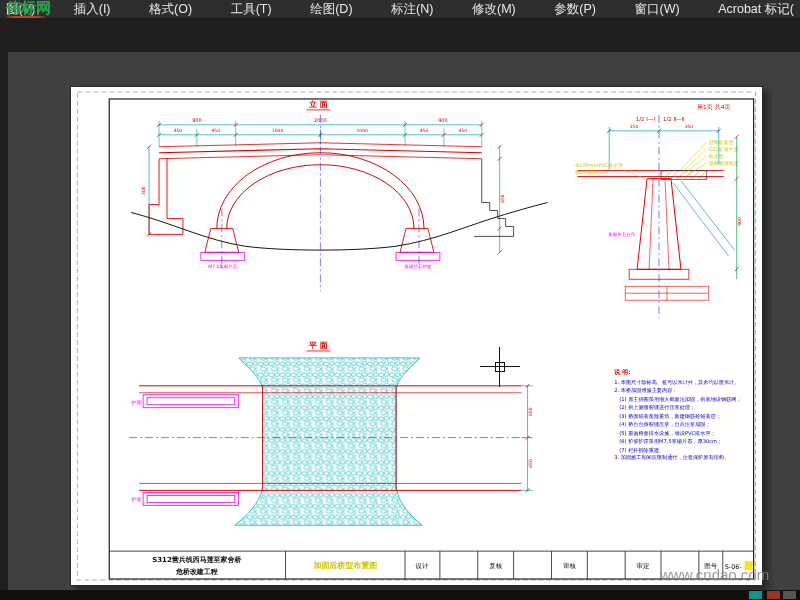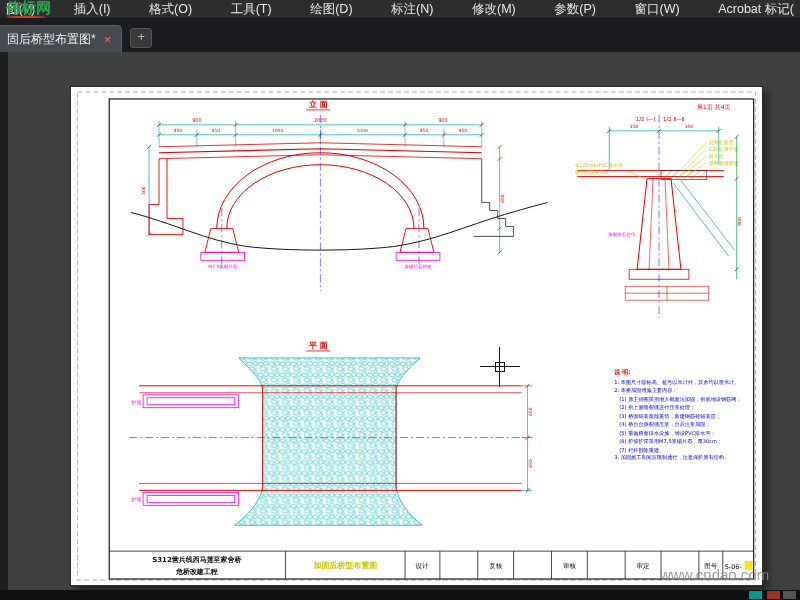--- a/index.html
+++ b/index.html
@@ -67,27 +67,20 @@
     <span class="mitem">格式(O)</span>
     <span class="mitem">工具(T)</span>
     <span class="mitem">绘图(D)</span>
     <span class="mitem">标注(N)</span>
     <span class="mitem">修改(M)</span>
     <span class="mitem">参数(P)</span>
     <span class="mitem">窗口(W)</span>
     <span class="mitem">Acrobat 标记(</span>
   </div>
 
-  <div class="tabbar">
-    <div class="tab">
-      <span class="tab-title">固后桥型布置图*</span>
-      <span class="tab-close">×</span>
-    </div>
-    <div class="tab-add">+</div>
-  </div>
 
   <div class="canvas">
     <div class="paper">
       <svg width="691" height="498" viewBox="0 0 693 500">
         <defs>
           <pattern id="pebble" width="11" height="11" patternUnits="userSpaceOnUse">
             <ellipse cx="3" cy="3" rx="2.6" ry="2" fill="none" stroke="#00b4b4" stroke-width="0.6"></ellipse>
             <ellipse cx="8.5" cy="2.5" rx="2" ry="2.4" fill="none" stroke="#00b4b4" stroke-width="0.6"></ellipse>
             <ellipse cx="5.5" cy="8" rx="2.8" ry="2.2" fill="none" stroke="#00b4b4" stroke-width="0.6"></ellipse>
             <ellipse cx="10.5" cy="8.5" rx="1.8" ry="1.6" fill="none" stroke="#00b4b4" stroke-width="0.6"></ellipse>

